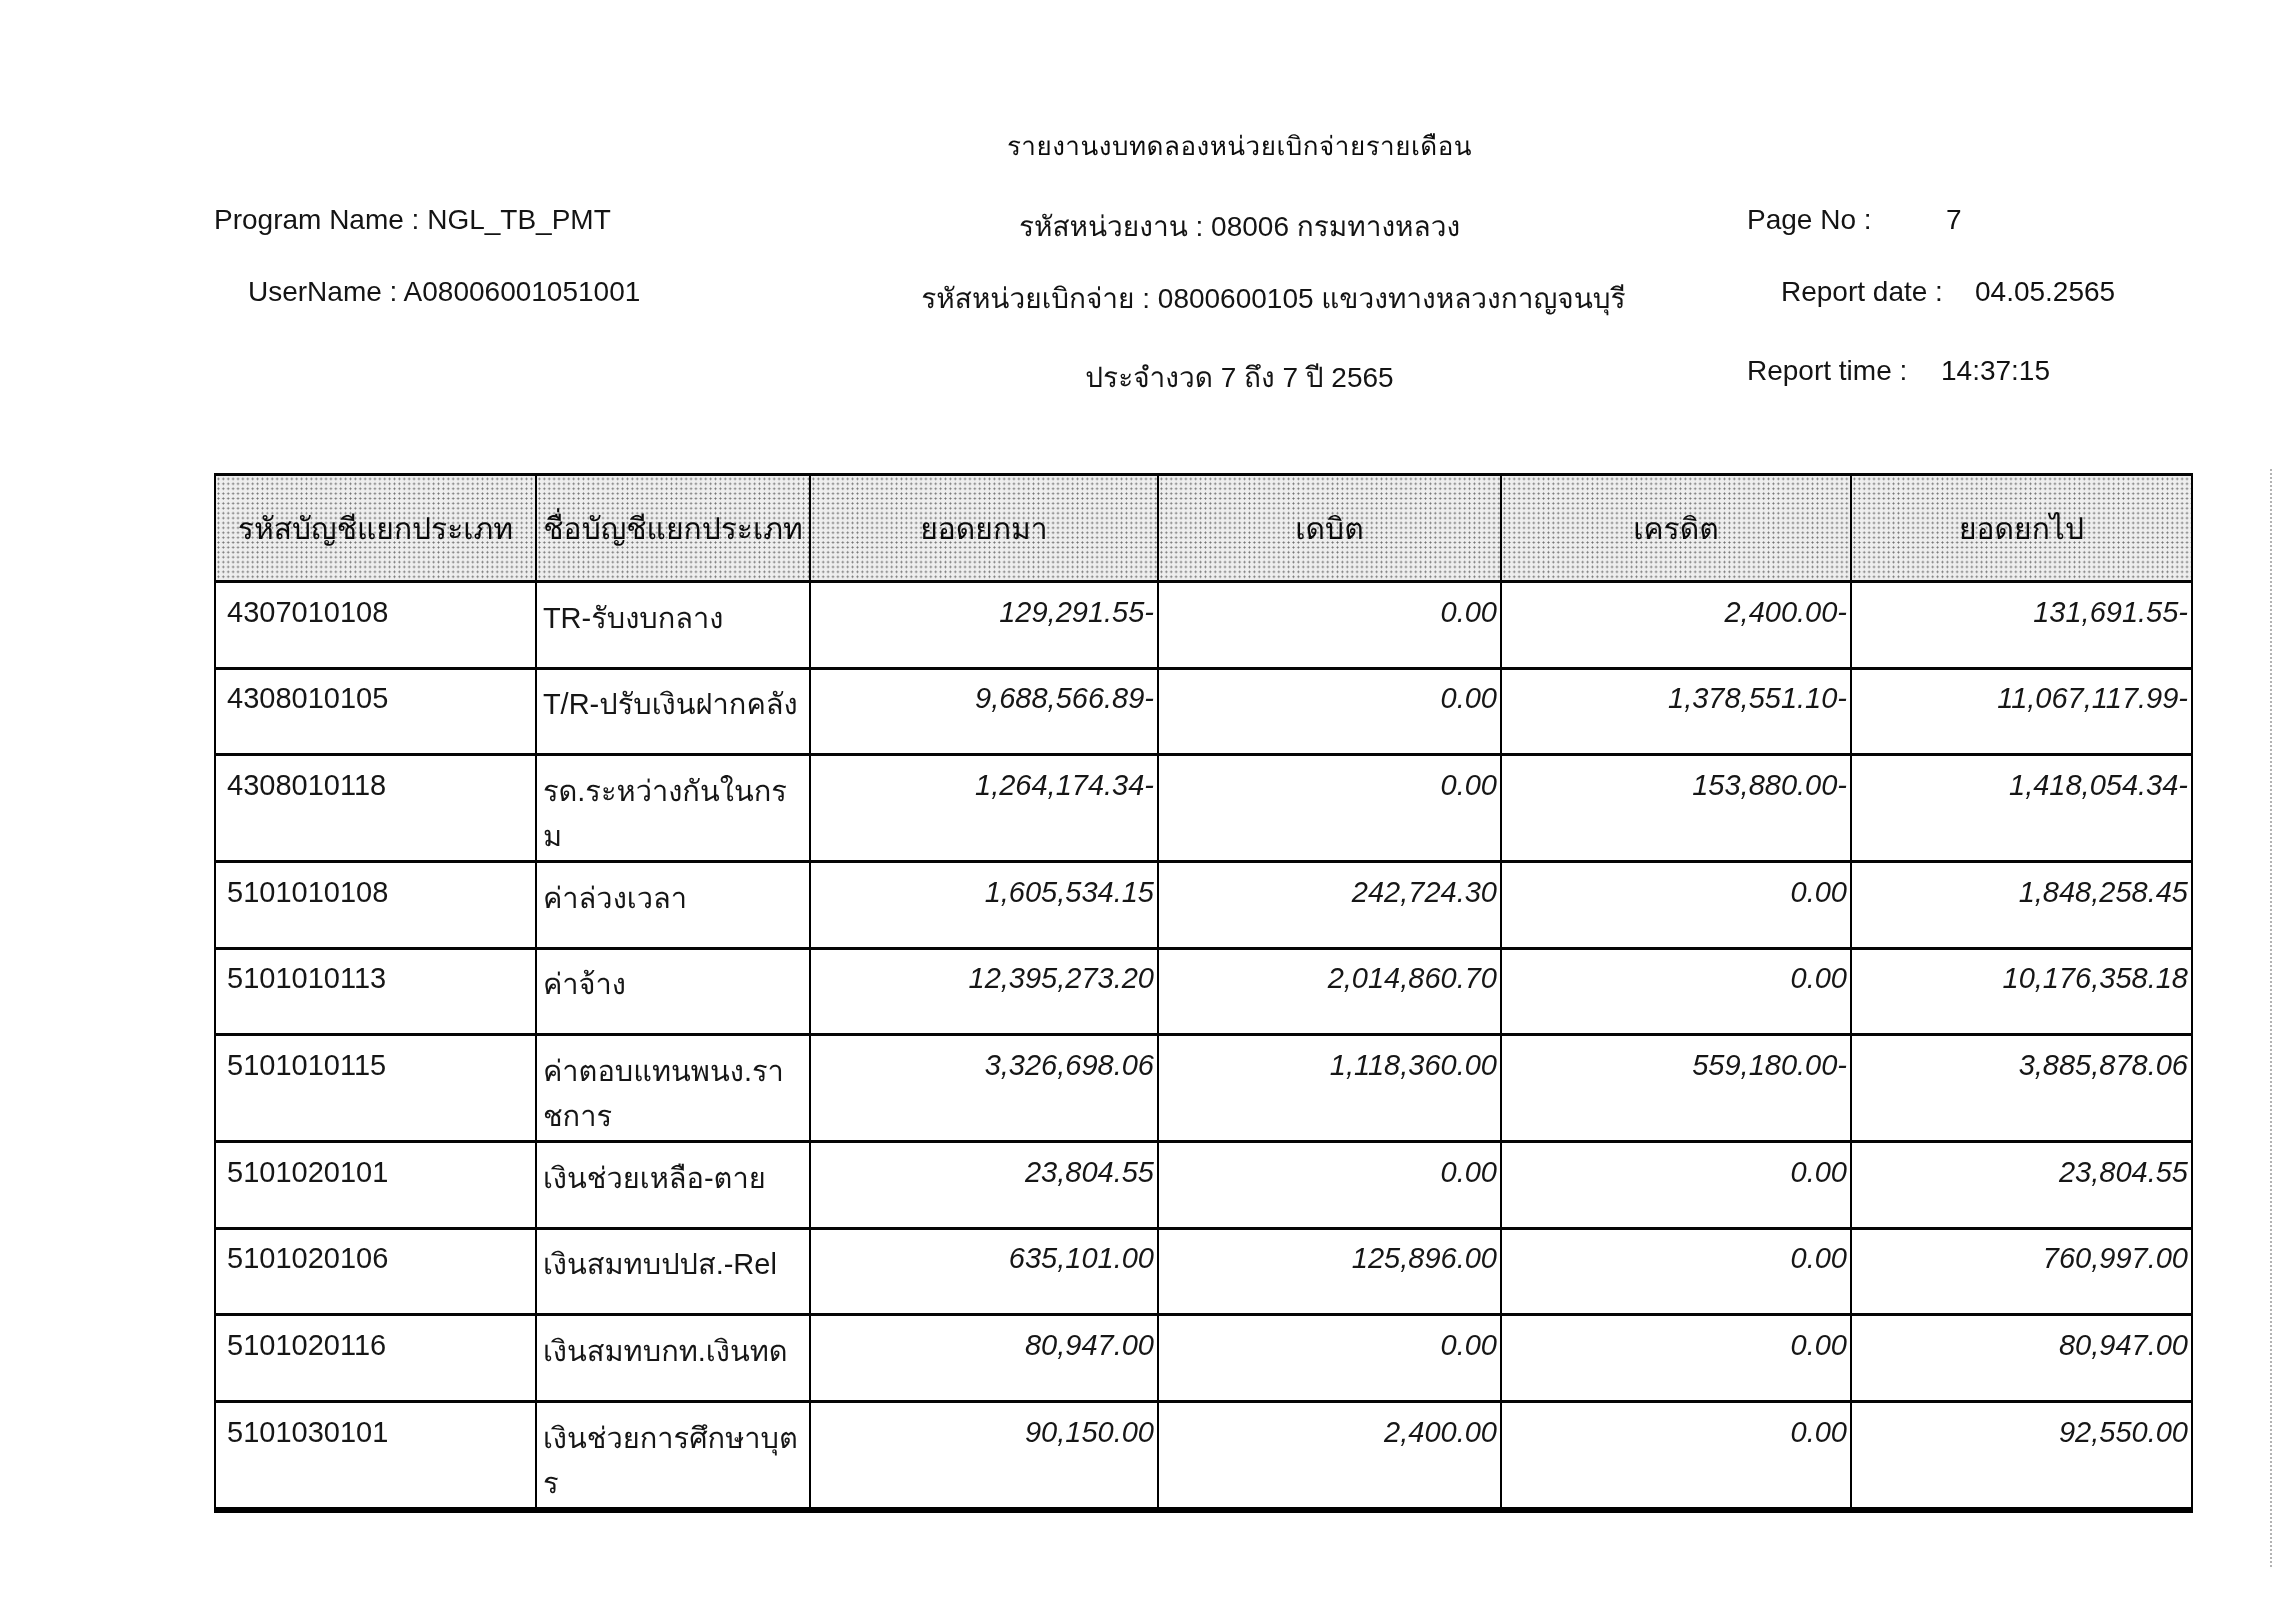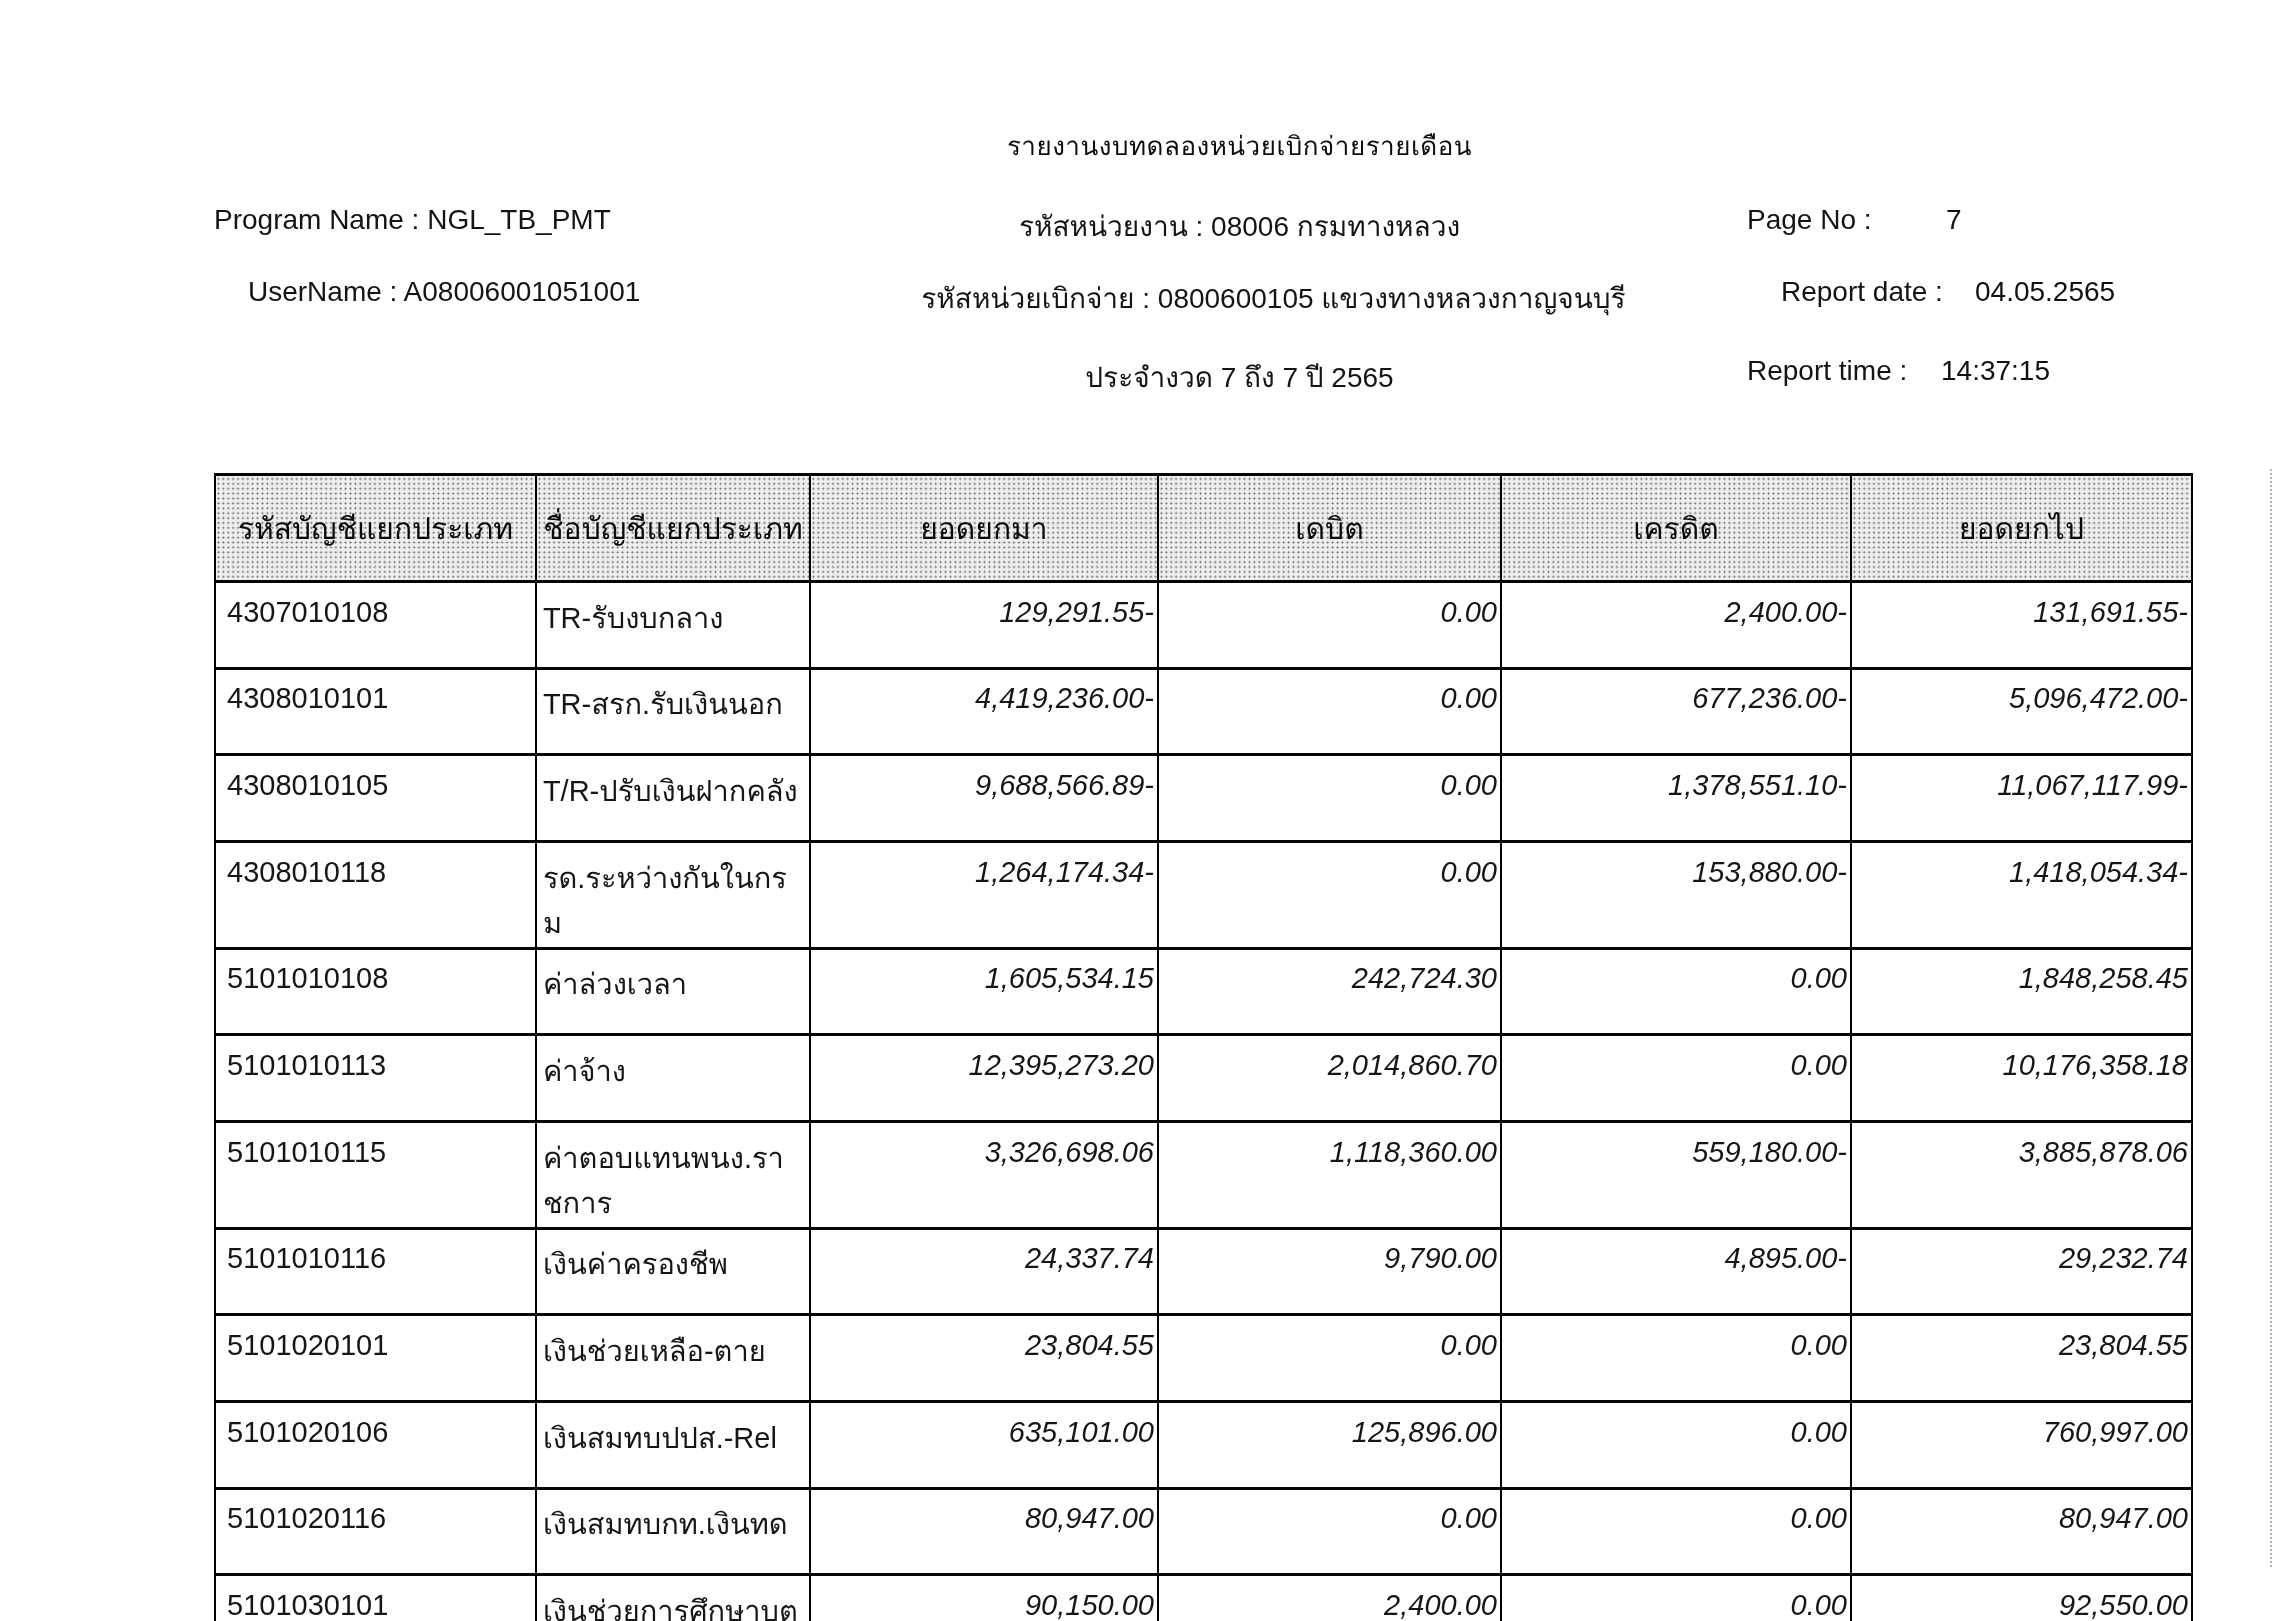--- a/index.html
+++ b/index.html
@@ -143,28 +143,20 @@
   <tbody>
       <tr>
         <td class="cell-code">4307010108</td>
         <td class="cell-name">TR-รับงบกลาง</td>
         <td class="cell-num">129,291.55-</td>
         <td class="cell-num">0.00</td>
         <td class="cell-num">2,400.00-</td>
         <td class="cell-num">131,691.55-</td>
       </tr>
       <tr>
-        <td class="cell-code">4308010101</td>
-        <td class="cell-name">TR-สรก.รับเงินนอก</td>
-        <td class="cell-num">4,419,236.00-</td>
-        <td class="cell-num">0.00</td>
-        <td class="cell-num">677,236.00-</td>
-        <td class="cell-num">5,096,472.00-</td>
-      </tr>
-      <tr>
         <td class="cell-code">4308010105</td>
         <td class="cell-name">T/R-ปรับเงินฝากคลัง</td>
         <td class="cell-num">9,688,566.89-</td>
         <td class="cell-num">0.00</td>
         <td class="cell-num">1,378,551.10-</td>
         <td class="cell-num">11,067,117.99-</td>
       </tr>
       <tr>
         <td class="cell-code">4308010118</td>
         <td class="cell-name">รด.ระหว่างกันในกรม</td>
@@ -191,28 +183,20 @@
       </tr>
       <tr>
         <td class="cell-code">5101010115</td>
         <td class="cell-name">ค่าตอบแทนพนง.ราชการ</td>
         <td class="cell-num">3,326,698.06</td>
         <td class="cell-num">1,118,360.00</td>
         <td class="cell-num">559,180.00-</td>
         <td class="cell-num">3,885,878.06</td>
       </tr>
       <tr>
-        <td class="cell-code">5101010116</td>
-        <td class="cell-name">เงินค่าครองชีพ</td>
-        <td class="cell-num">24,337.74</td>
-        <td class="cell-num">9,790.00</td>
-        <td class="cell-num">4,895.00-</td>
-        <td class="cell-num">29,232.74</td>
-      </tr>
-      <tr>
         <td class="cell-code">5101020101</td>
         <td class="cell-name">เงินช่วยเหลือ-ตาย</td>
         <td class="cell-num">23,804.55</td>
         <td class="cell-num">0.00</td>
         <td class="cell-num">0.00</td>
         <td class="cell-num">23,804.55</td>
       </tr>
       <tr>
         <td class="cell-code">5101020106</td>
         <td class="cell-name">เงินสมทบปปส.-Rel</td>

